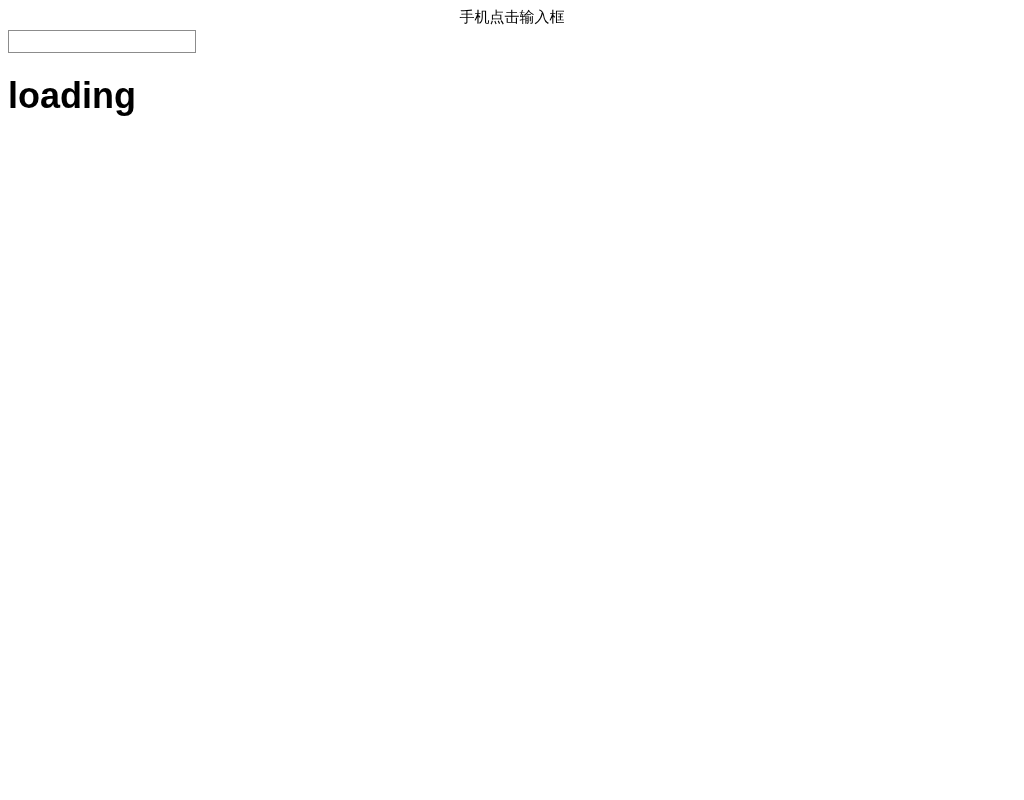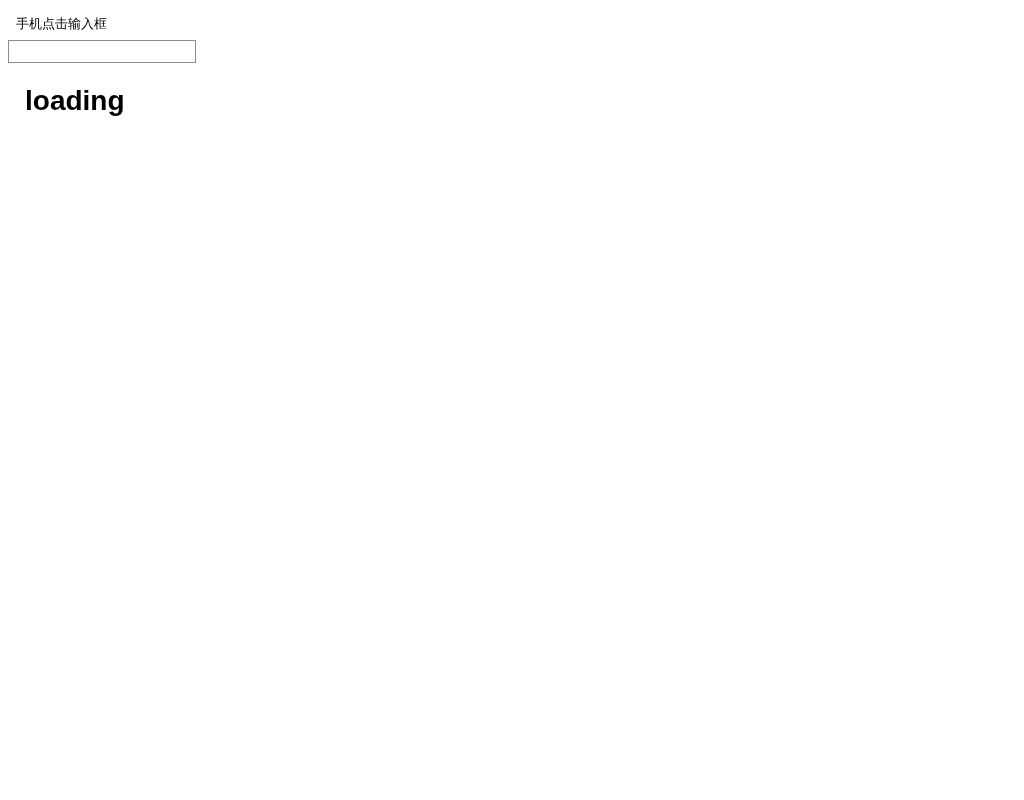--- a/index.html
+++ b/index.html
@@ -2,42 +2,43 @@
 <html><head>
   <meta charset="utf-8">
   <style>
     body {
       margin: 8px;
       font-family: Arial, Helvetica, sans-serif;
       background: #ffffff;
       color: #000000;
     }
     .label {
-      font-size: 13px;
+      font-size: 15px;
       line-height: 1.2;
-      margin: 8px;
+      margin: 0;
       padding: 0;
+      text-align: center;
     }
     .input-wrap {
       margin-top: 4px;
     }
     input[type="text"] {
       width: 182px;
       height: 19px;
       border: 1px solid #8c8c8c;
       padding: 1px 2px;
       font-family: inherit;
       font-size: 13px;
       background: #ffffff;
       box-sizing: content-box;
     }
     h1.status {
-      font-size: 28px;
+      font-size: 36px;
       font-weight: bold;
-      margin: 21px 0 0 17px;
+      margin: 21px 0 0 0;
       line-height: 1.2;
     }
   </style>
 </head>
 <body>
 
 <div class="label">手机点击输入框</div>
 
 <div class="input-wrap">
   <input type="text" value="" style="">

